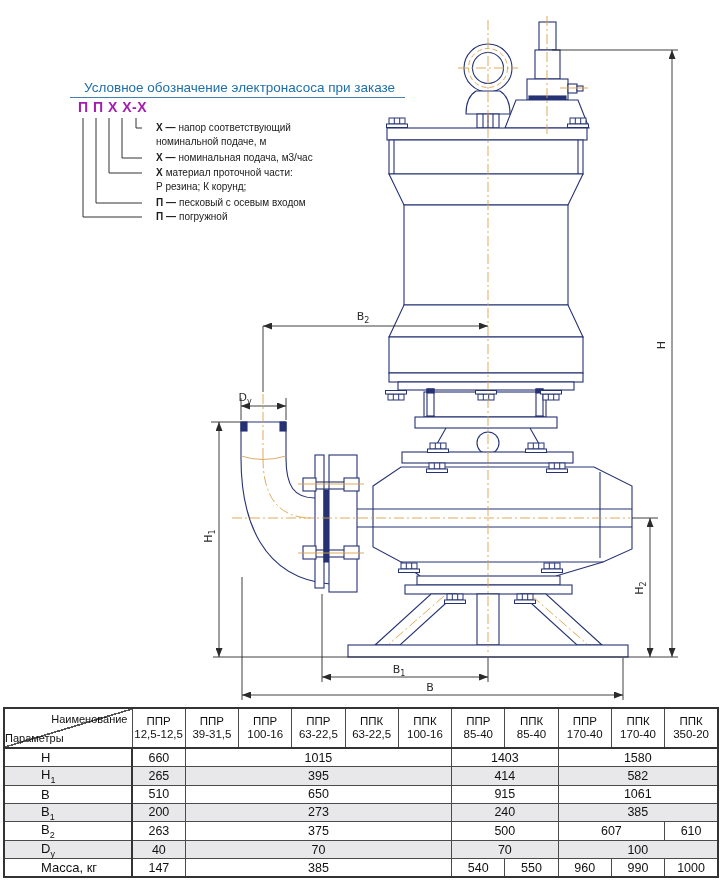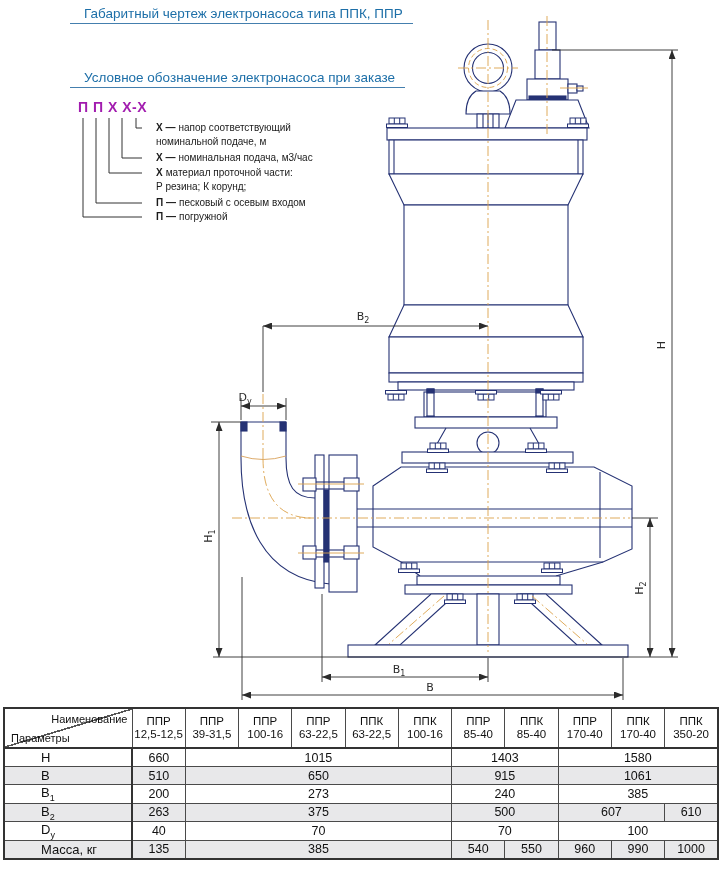--- a/index.html
+++ b/index.html
@@ -1,21 +1,21 @@
 <!DOCTYPE html>
 <html><head>
 <meta charset="utf-8">
 <style>
   html,body{margin:0;padding:0;background:#fff;}
   .page{position:relative;width:722px;height:896px;background:#fff;overflow:hidden;
         font-family:"Liberation Sans",sans-serif;color:#111;}
   .title-link{position:absolute;left:70px;display:inline-block;color:#1d6fa8;
         font-size:13.5px;padding:0 10px 2px 14px;border-bottom:1px solid #447fae;
         text-decoration:none;white-space:nowrap;}
-  .t1{top:6px;} .t2{top:70px;}
+  .t1{top:6px;} .t2{top:80px;}
   .code{position:absolute;left:78px;top:99px;font-weight:bold;font-size:14px;
         letter-spacing:.5px;color:#a21caf;white-space:nowrap;}
   .leg-item{position:absolute;left:156px;font-size:10px;line-height:14px;color:#1a1a1a;white-space:nowrap;}
   .leg-item b{margin-right:3px;}
   .li1{top:121px;} .li2{top:151px;} .li3{top:166px;} .li4{top:196px;} .li5{top:210px;}
   .draw-svg{position:absolute;left:0;top:0;}
   .dimtxt{font-family:"DejaVu Sans",sans-serif;font-size:11px;fill:#2b2b2b;}
   .dimsub{font-size:8px;}
   
   .params-table{position:absolute;left:3px;top:707px;width:716px;border-collapse:collapse;
@@ -23,29 +23,28 @@
   .params-table th,.params-table td{border:1px solid #4a4a4a;padding:0;height:17px;
         text-align:center;font-weight:normal;vertical-align:middle;}
   .params-table{border:2px solid #333;}
   .params-table thead th{height:38px;font-size:11.5px;line-height:13px;border-bottom:2px solid #333;}
   .params-table tbody tr:nth-child(even) th,
   .params-table tbody tr:nth-child(even) td{background:#e8e8ea;}
   .params-table tbody th{text-align:left;padding-left:36px;font-size:13px;border-right:2px solid #333;}
   .corner{background:linear-gradient(to bottom right,
         #fff calc(50% - .8px), #555 calc(50% - .8px), #555 calc(50% + .8px), #fff calc(50% + .8px)) !important;}
   .corner .c-top{text-align:right;padding:1px 4px 0 0;font-size:11px;}
-  .corner .c-bot{text-align:left;padding:6px 0 0 6px;font-size:11px;}
+  .corner .c-bot{text-align:left;padding:6px 0 0 0;font-size:11px;}
   sub{font-size:9px;}
 </style>
 </head>
 <body>
 
 <div class="page">
 
-  <a class="title-link t1" href="#">Габаритный чертеж электронасоса типа ППК, ППР</a>
   <a class="title-link t2" href="#">Условное обозначение электронасоса при заказе</a>
 
   <div class="code">П П Х Х-Х</div>
 
   <div class="leg-item li1">
     <b>Х —</b><span>напор соответствующий</span><br>
     <span>номинальной подаче, м</span>
   </div>
   <div class="leg-item li2">
     <b>Х —</b><span>номинальная подача, м3/час</span>
@@ -290,20 +289,27 @@
       </thead>
     <tbody>
         <tr>
           <th>H</th>
           <td colspan="1">660</td>
           <td colspan="5">1015</td>
           <td colspan="2">1403</td>
           <td colspan="3">1580</td>
         </tr>
         <tr>
+          <th>H<sub>1</sub></th>
+          <td colspan="1">265</td>
+          <td colspan="5">395</td>
+          <td colspan="2">414</td>
+          <td colspan="3">582</td>
+        </tr>
+        <tr>
           <th>B</th>
           <td colspan="1">510</td>
           <td colspan="5">650</td>
           <td colspan="2">915</td>
           <td colspan="3">1061</td>
         </tr>
         <tr>
           <th>B<sub>1</sub></th>
           <td colspan="1">200</td>
           <td colspan="5">273</td>
@@ -320,21 +326,21 @@
         </tr>
         <tr>
           <th>D<sub>y</sub></th>
           <td colspan="1">40</td>
           <td colspan="5">70</td>
           <td colspan="2">70</td>
           <td colspan="3">100</td>
         </tr>
         <tr>
           <th>Масса, кг</th>
-          <td colspan="1">135</td>
+          <td colspan="1">147</td>
           <td colspan="5">385</td>
           <td colspan="1">540</td>
           <td colspan="1">550</td>
           <td colspan="1">960</td>
           <td colspan="1">990</td>
           <td colspan="1">1000</td>
         </tr>
       </tbody>
   </table>
 

